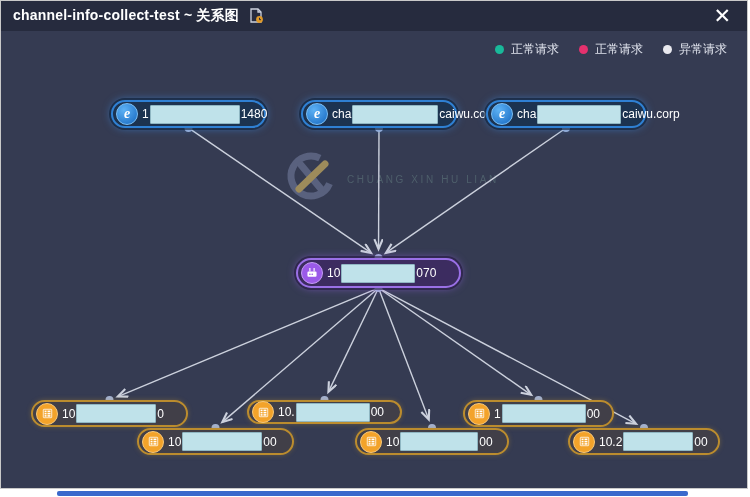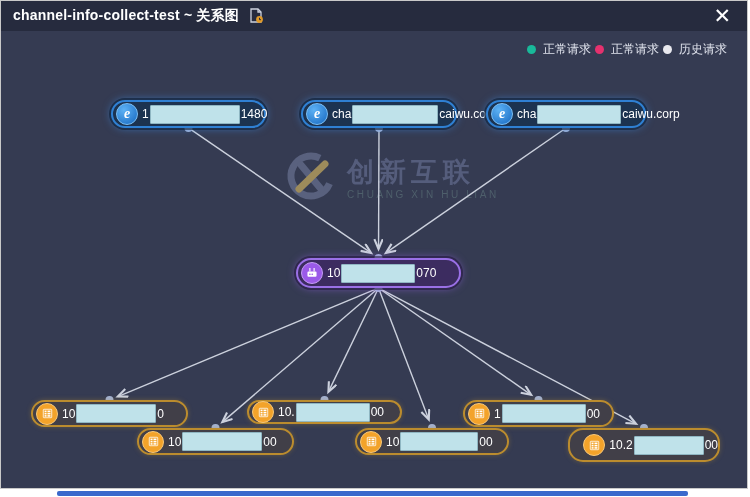--- a/index.html
+++ b/index.html
@@ -5,21 +5,21 @@
   html,body{margin:0;padding:0;}
   body{font-family:"Liberation Sans","DejaVu Sans",sans-serif;background:#ffffff;}
   .screen{position:relative;width:750px;height:497px;background:#ffffff;overflow:hidden;}
   .modal{position:absolute;left:0;top:0;width:748px;height:489px;background:#353b52;border:1px solid #c9c9c9;box-sizing:border-box;}
   
   .modal-header{position:absolute;left:0;top:0;right:0;height:30px;background:#262b3e;display:flex;align-items:center;padding:0 12px;box-sizing:border-box;}
   .modal-title{color:#ffffff;font-size:14px;font-weight:bold;letter-spacing:.2px;}
   .report-icon{margin-left:10px;display:inline-flex;}
   .close-btn{position:absolute;right:12px;top:1px;background:none;border:none;color:#ffffff;font-size:21px;line-height:28px;cursor:pointer;padding:0 4px;font-family:inherit;}
   
-  .legend{position:absolute;top:40px;right:20px;display:flex;gap:4px;align-items:center;}
+  .legend{position:absolute;top:40px;right:20px;display:flex;gap:20px;align-items:center;}
   .legend-item{display:flex;align-items:center;gap:7px;}
   .legend-dot{width:9px;height:9px;border-radius:50%;background:#888;}
   .legend-label{color:#dfe2ec;font-size:12px;}
   
   .watermark{position:absolute;left:283px;top:148px;display:flex;align-items:center;gap:9px;}
   .wm-text{display:flex;flex-direction:column;}
   .wm-title{font-size:27px;font-weight:bold;color:#555d7c;letter-spacing:5px;line-height:30px;}
   .wm-sub{font-size:10px;color:#4e5f6b;letter-spacing:2.6px;margin-top:2px;}
   
   .graph-canvas{position:absolute;left:0;top:0;width:750px;height:489px;}
@@ -60,34 +60,33 @@
       <div class="legend-item">
         <span class="legend-dot" style="background: rgb(25, 185, 154);"></span>
         <span class="legend-label">正常请求</span>
       </div>
       <div class="legend-item">
         <span class="legend-dot" style="background: rgb(229, 49, 110);"></span>
         <span class="legend-label">正常请求</span>
       </div>
       <div class="legend-item">
         <span class="legend-dot" style="background: rgb(233, 233, 239);"></span>
-        <span class="legend-label">历史请求</span>
+        <span class="legend-label">异常请求</span>
       </div>
     </div>
 
     <div class="watermark">
       <span>
         <svg width="54" height="54" viewBox="0 0 54 54">
           <circle cx="27" cy="27" r="20" fill="none" stroke="#59617e" stroke-width="7" stroke-dasharray="95 31" stroke-dashoffset="-14" transform="rotate(-18 27 27)"></circle>
           <path d="M17 16 L37 40" stroke="#59617e" stroke-width="7" stroke-linecap="round"></path>
           <path d="M41 15 L15 40" stroke="#9d8b5b" stroke-width="7" stroke-linecap="round"></path>
         </svg>
       </span>
       <span class="wm-text">
-        <span class="wm-title">创新互联</span>
         <span class="wm-sub">CHUANG XIN HU LIAN</span>
       </span>
     </div>
 
     <div class="graph-canvas" id="graph-canvas">
         <svg width="750" height="489" class="edges-layer">
           <defs>
             <marker id="arw" markerWidth="10" markerHeight="10" refX="7.5" refY="3.5" orient="auto">
               <path d="M0.5,0.5 L7.5,3.5 L0.5,6.5" fill="none" stroke="#ccd1dd" stroke-width="1.5"></path>
             </marker>
@@ -235,21 +234,21 @@
               <rect x="5.5" y="12.5" width="3" height="2.4" fill="#fff"></rect>
               <rect x="10" y="12.5" width="4.5" height="2.4" fill="#fff"></rect>
             </svg>
           </span>
           <span class="label">
             <span>10</span>
             <span class="redact" style="width: 76px;"></span>
             <span>00</span>
           </span>
         </div>
-        <div class="node node-db" style="left: 567px; top: 427px; width: 152px; height: 34px; justify-content: flex-end;">
+        <div class="node node-db" style="left: 567px; top: 427px; width: 152px; height: 27px;">
           <span class="icon-circle">
             <svg width="13" height="13" viewBox="0 0 20 20">
               <rect x="3.5" y="3.5" width="13" height="13" rx="1" fill="none" stroke="#fff" stroke-width="1.2"></rect>
               <rect x="5.5" y="5.5" width="3" height="2.4" fill="#fff"></rect>
               <rect x="10" y="5.5" width="4.5" height="2.4" fill="#fff"></rect>
               <rect x="5.5" y="9" width="3" height="2.4" fill="#fff"></rect>
               <rect x="10" y="9" width="4.5" height="2.4" fill="#fff"></rect>
               <rect x="5.5" y="12.5" width="3" height="2.4" fill="#fff"></rect>
               <rect x="10" y="12.5" width="4.5" height="2.4" fill="#fff"></rect>
             </svg>

